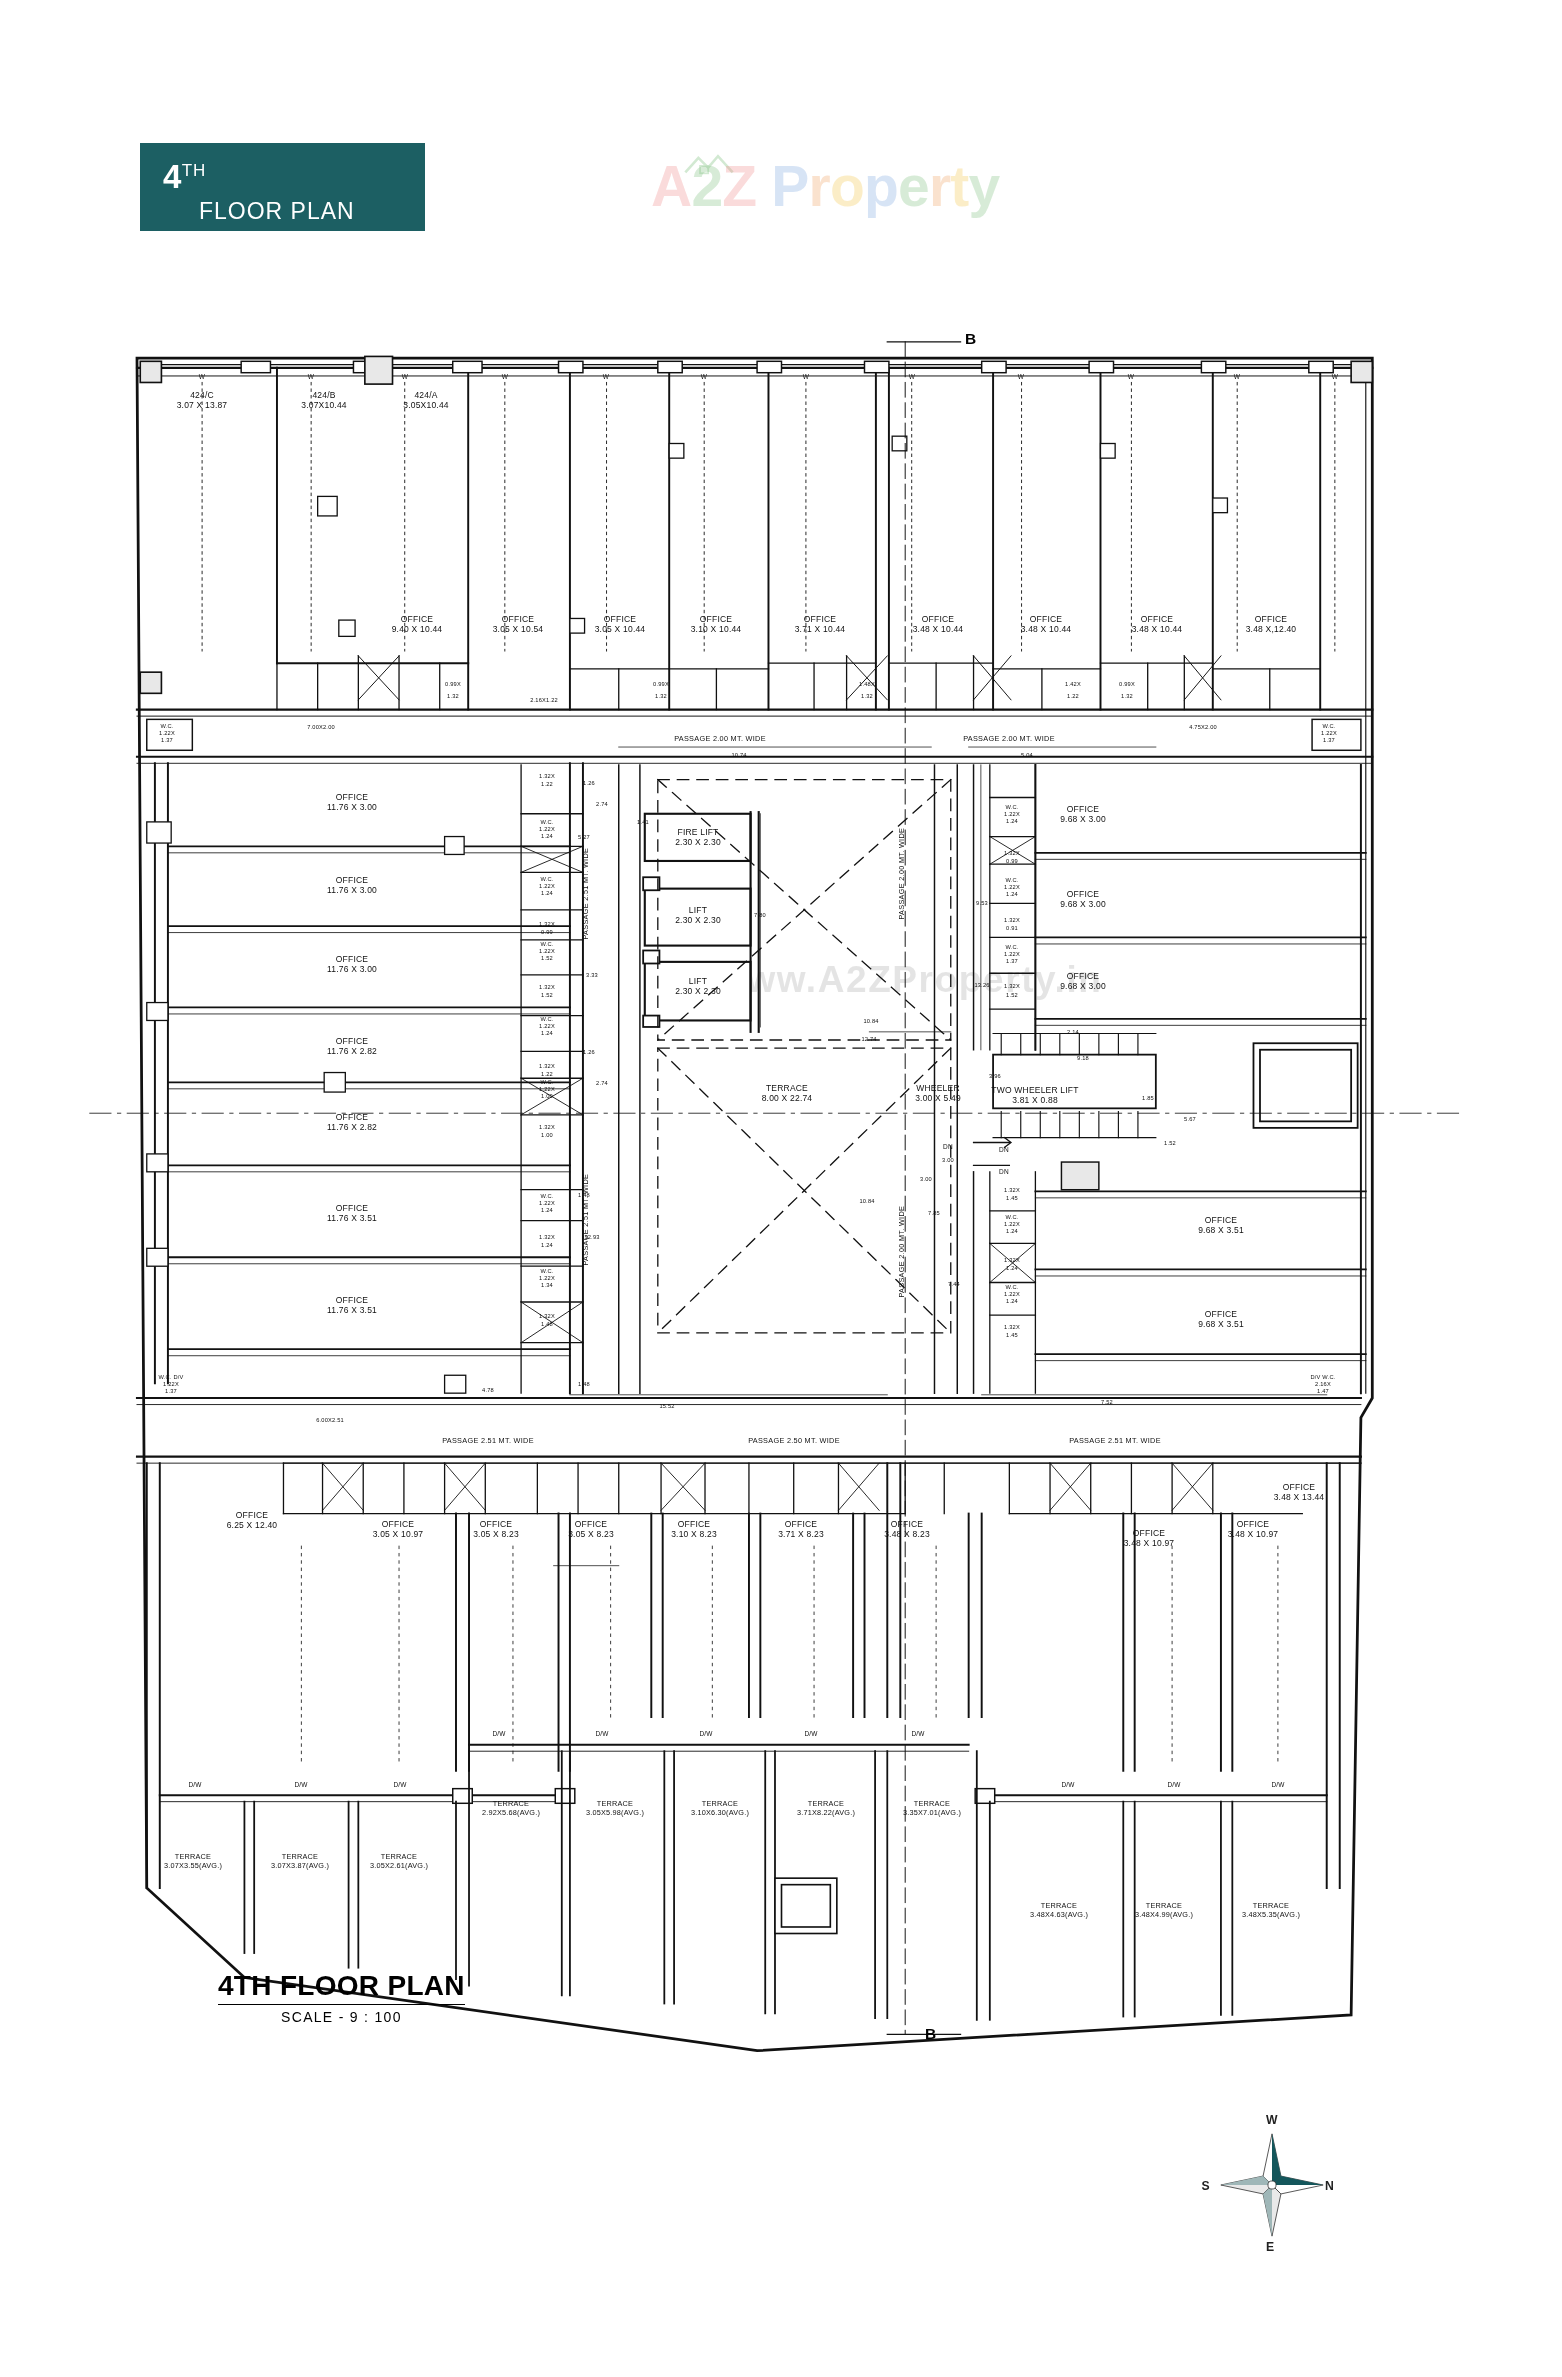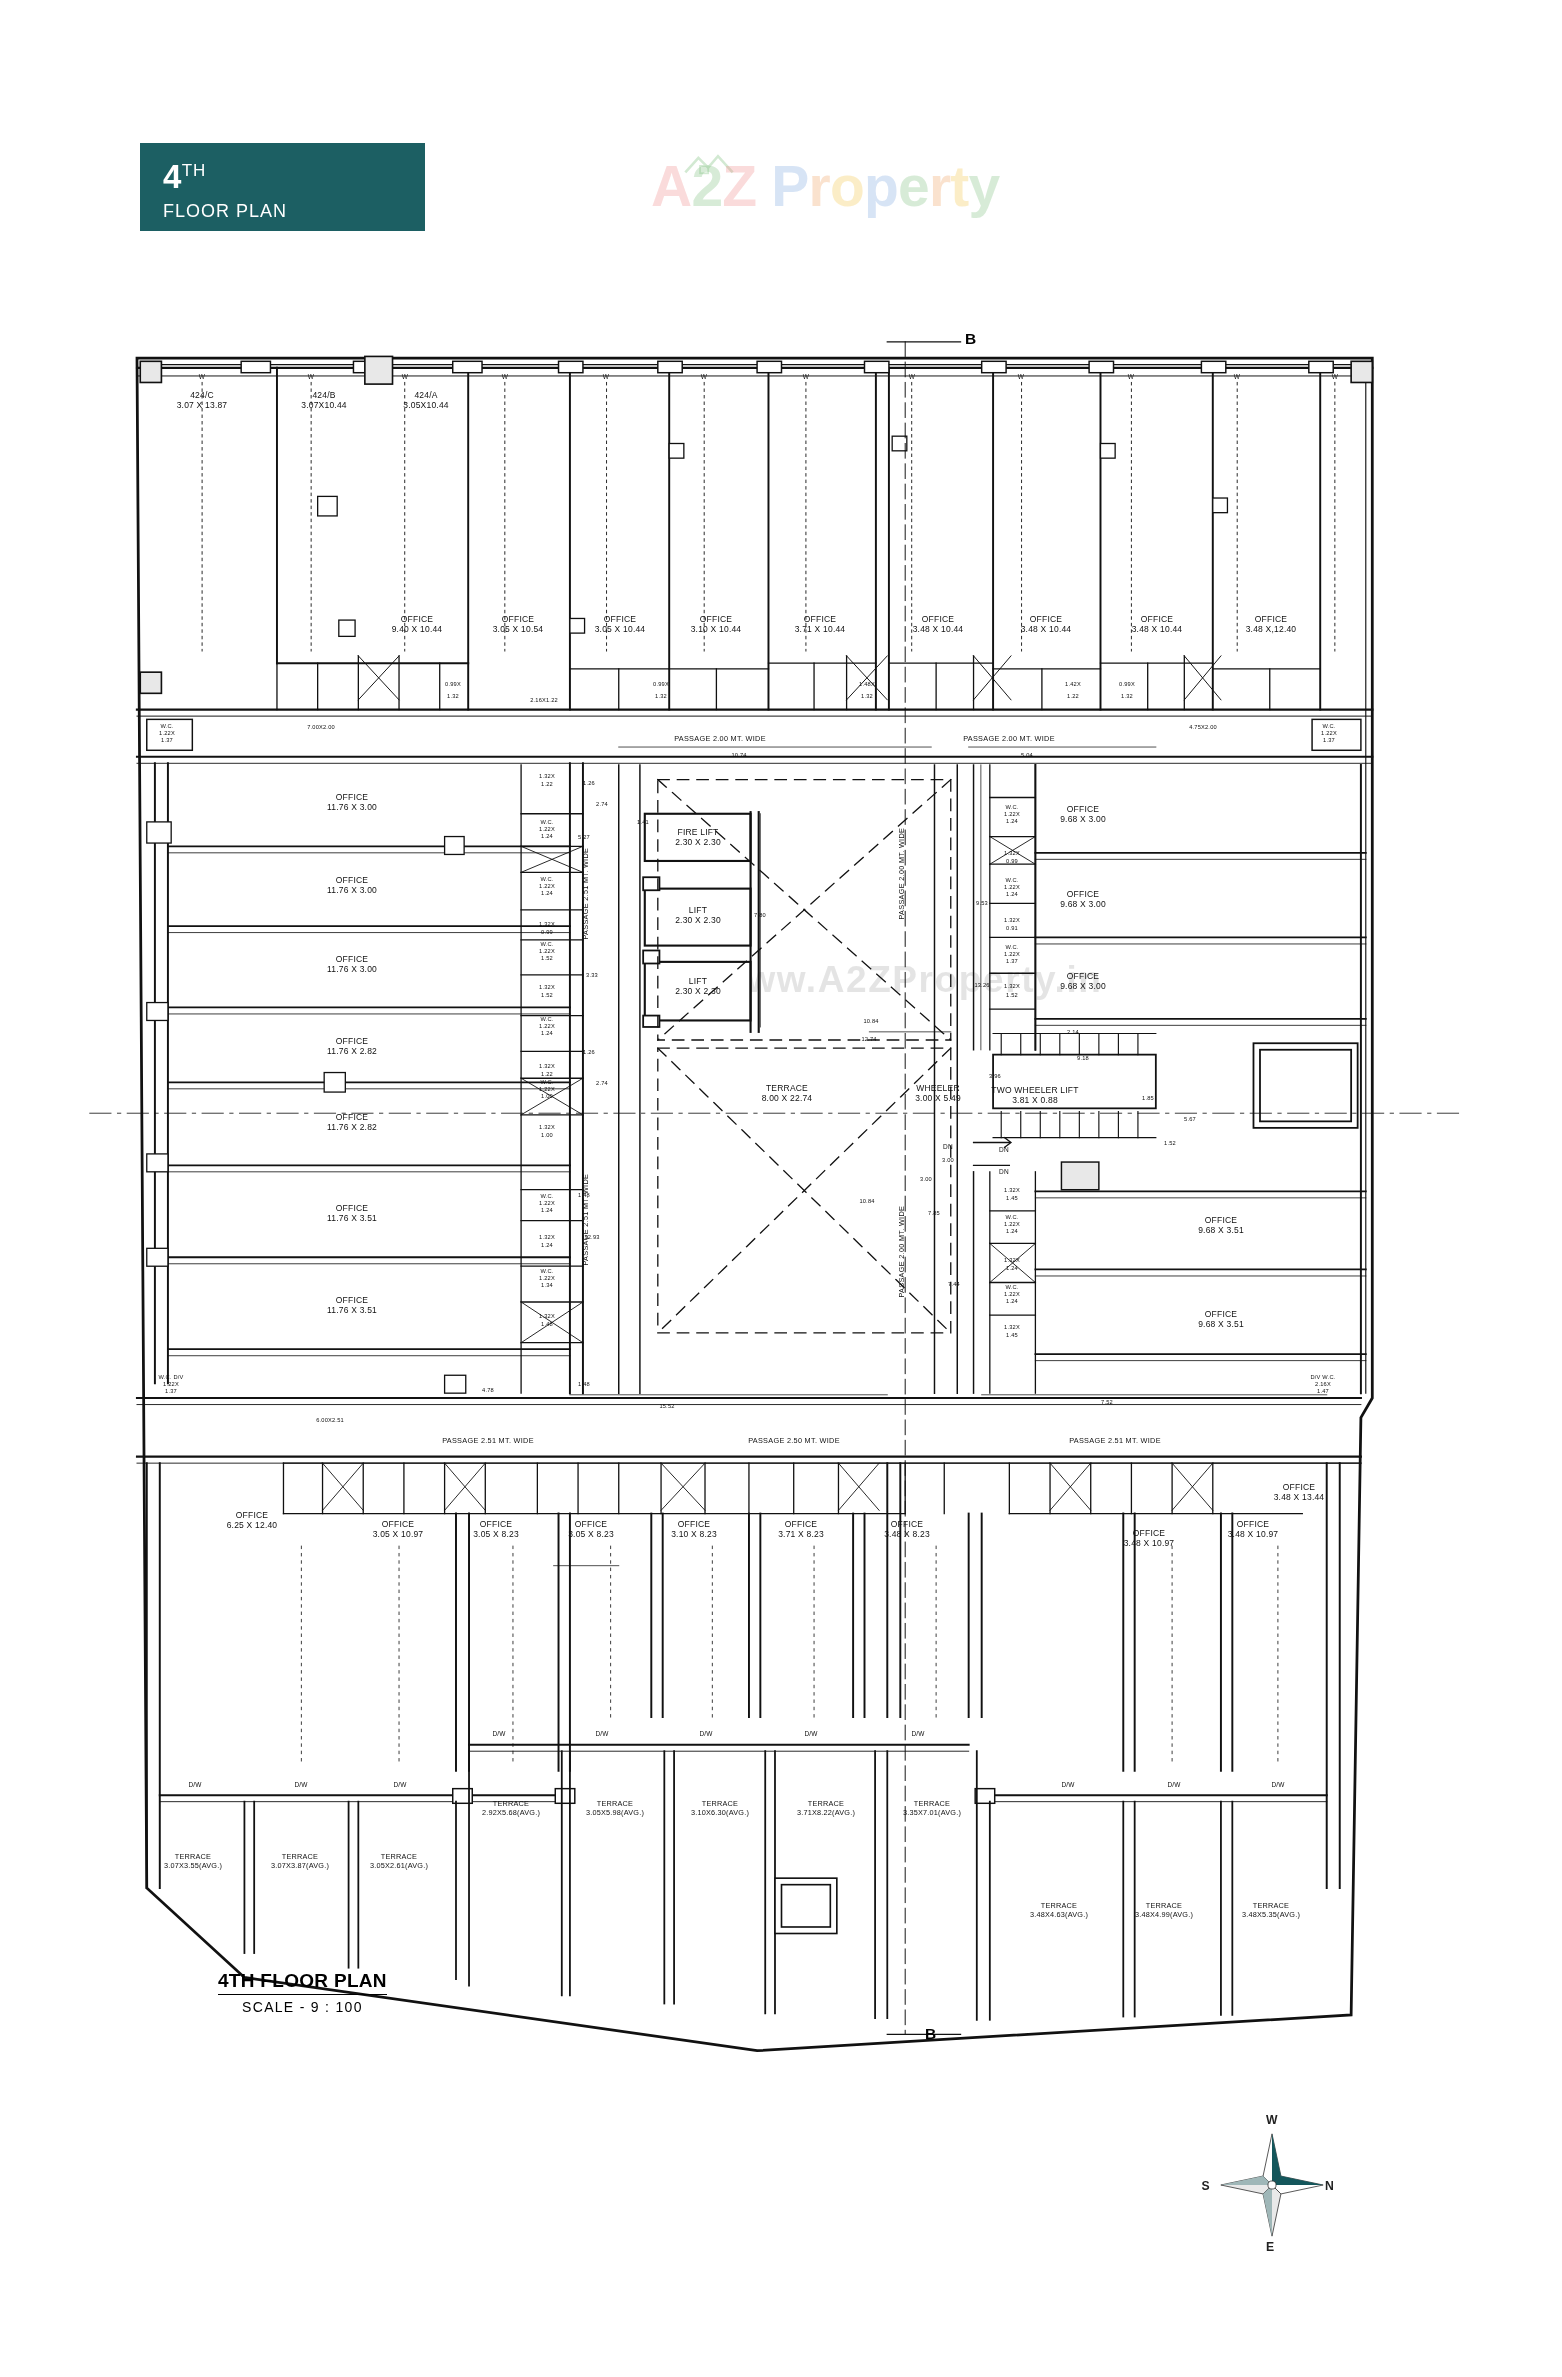--- a/index.html
+++ b/index.html
@@ -14,21 +14,21 @@
   
   .badge {
     position: absolute; left: 140px; top: 143px;
     width: 285px; height: 88px;
     background: #1c5f63;
     color: #ffffff;
     padding: 11.4px 0 0 23px;
   }
   .badge .b1 { font-size: 33px; font-weight: 700; line-height: 33px; letter-spacing: 0.4px; }
   .badge .b1 sup { font-size: 17px; font-weight: 400; vertical-align: super; letter-spacing: 0.8px; }
-  .badge .b2 { font-size: 18px; font-weight: 400; line-height: 28px; letter-spacing: 1px; margin-top: 3.3px; }
+  .badge .b2 { font-size: 23px; font-weight: 400; line-height: 28px; letter-spacing: 1px; margin-top: 3.3px; margin-left: 36px; }
 
   
   .wm-logo {
     position: absolute; left: 651px; top: 151px;
     font-size: 57px; font-weight: 700; letter-spacing: -0.8px;
     white-space: nowrap; line-height: 70px; user-select: none;
   }
   .wm-logo span { opacity: .30; }
   .wm-house {
     position: absolute; left: 682px; top: 148px;
@@ -54,21 +54,21 @@
   }
   .lbl.room { font-size: 8.5px; }
   .lbl.tiny { font-size: 6.5px; }
   .lbl.dim  { font-size: 7.3px; }
   .lbl.micro{ font-size: 5.7px; }
   .lbl.rot  { transform-origin: 0 0; }
 
   
   .title-block { position: absolute; left: 218px; top: 1970px; }
   .title-block .t1 {
-    font-size: 19px; font-weight: 700; letter-spacing: 0.3px;
+    font-size: 28px; font-weight: 700; letter-spacing: 0.3px;
     border-bottom: 1.6px solid #000; padding-bottom: 1.6px; display: inline-block; text-align: center;
   }
   .title-block .t2 {
     font-size: 14px; letter-spacing: 1.3px; margin-top: 4.1px; text-align: center;
   }
 
   
   .compass { position: absolute; left: 1203px; top: 2116px; width: 138px; height: 138px; }
   .compass .c-lbl {
     position: absolute; font-size: 12.2px; font-weight: 700; color: #222;

